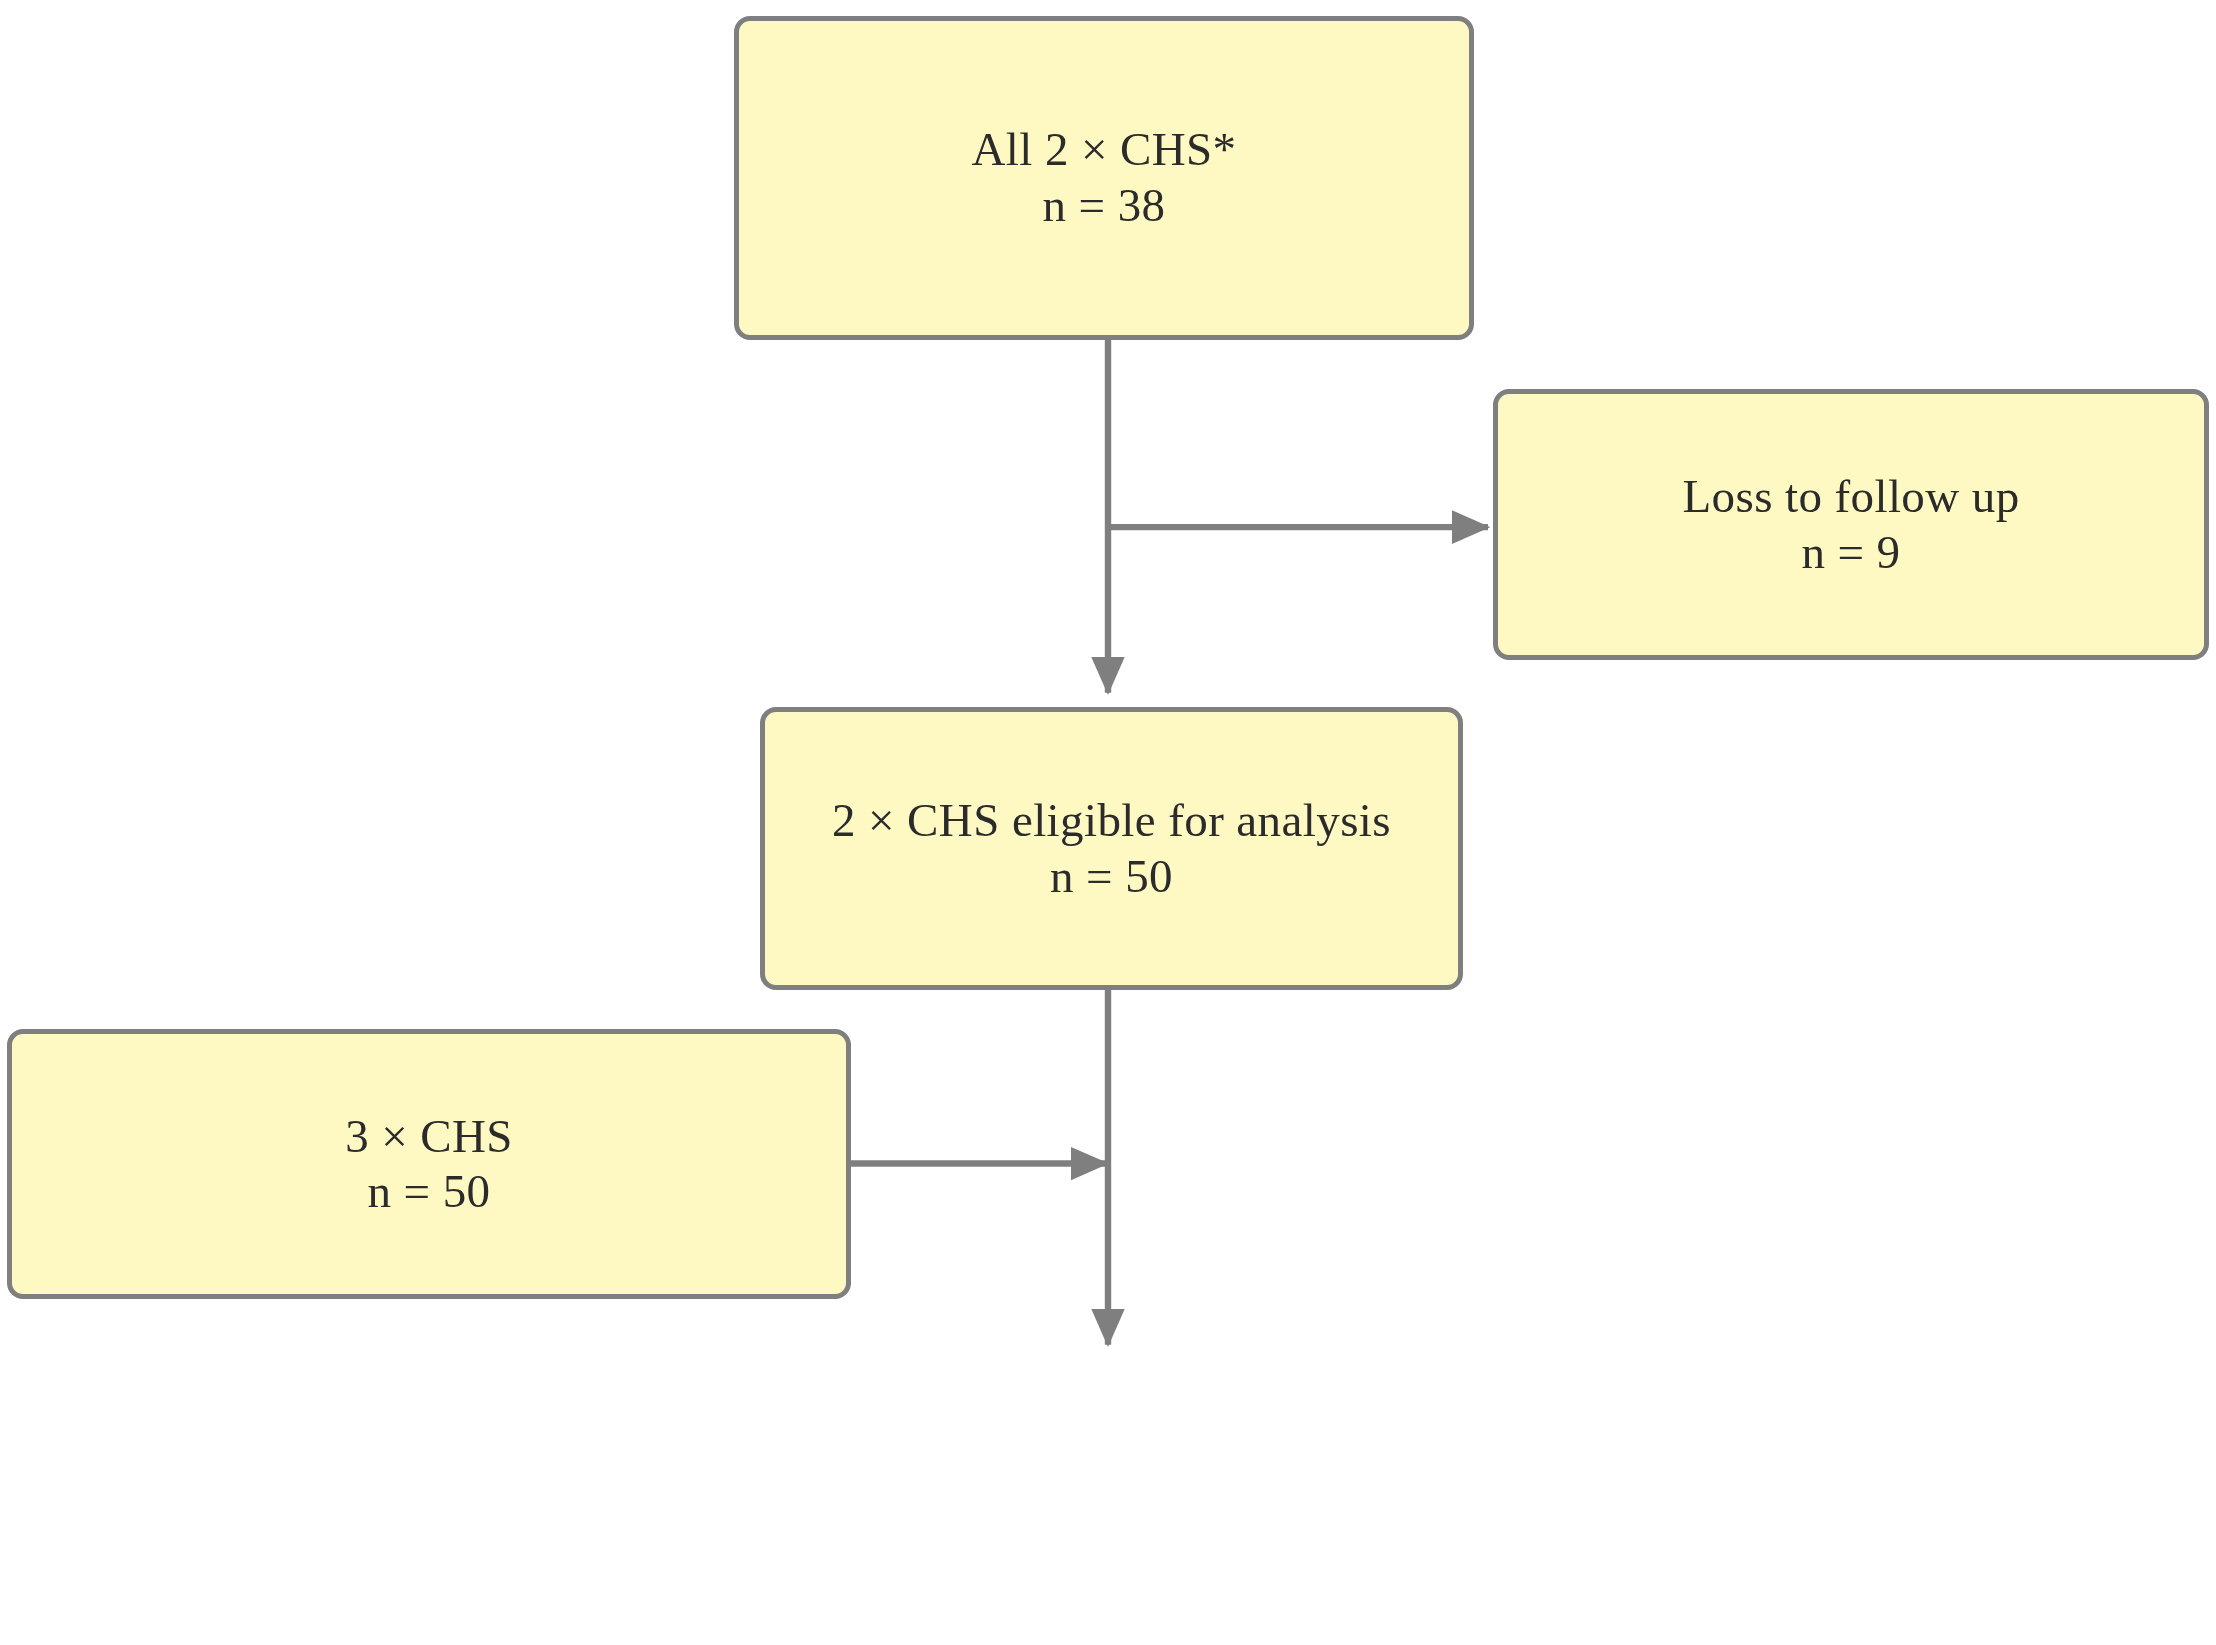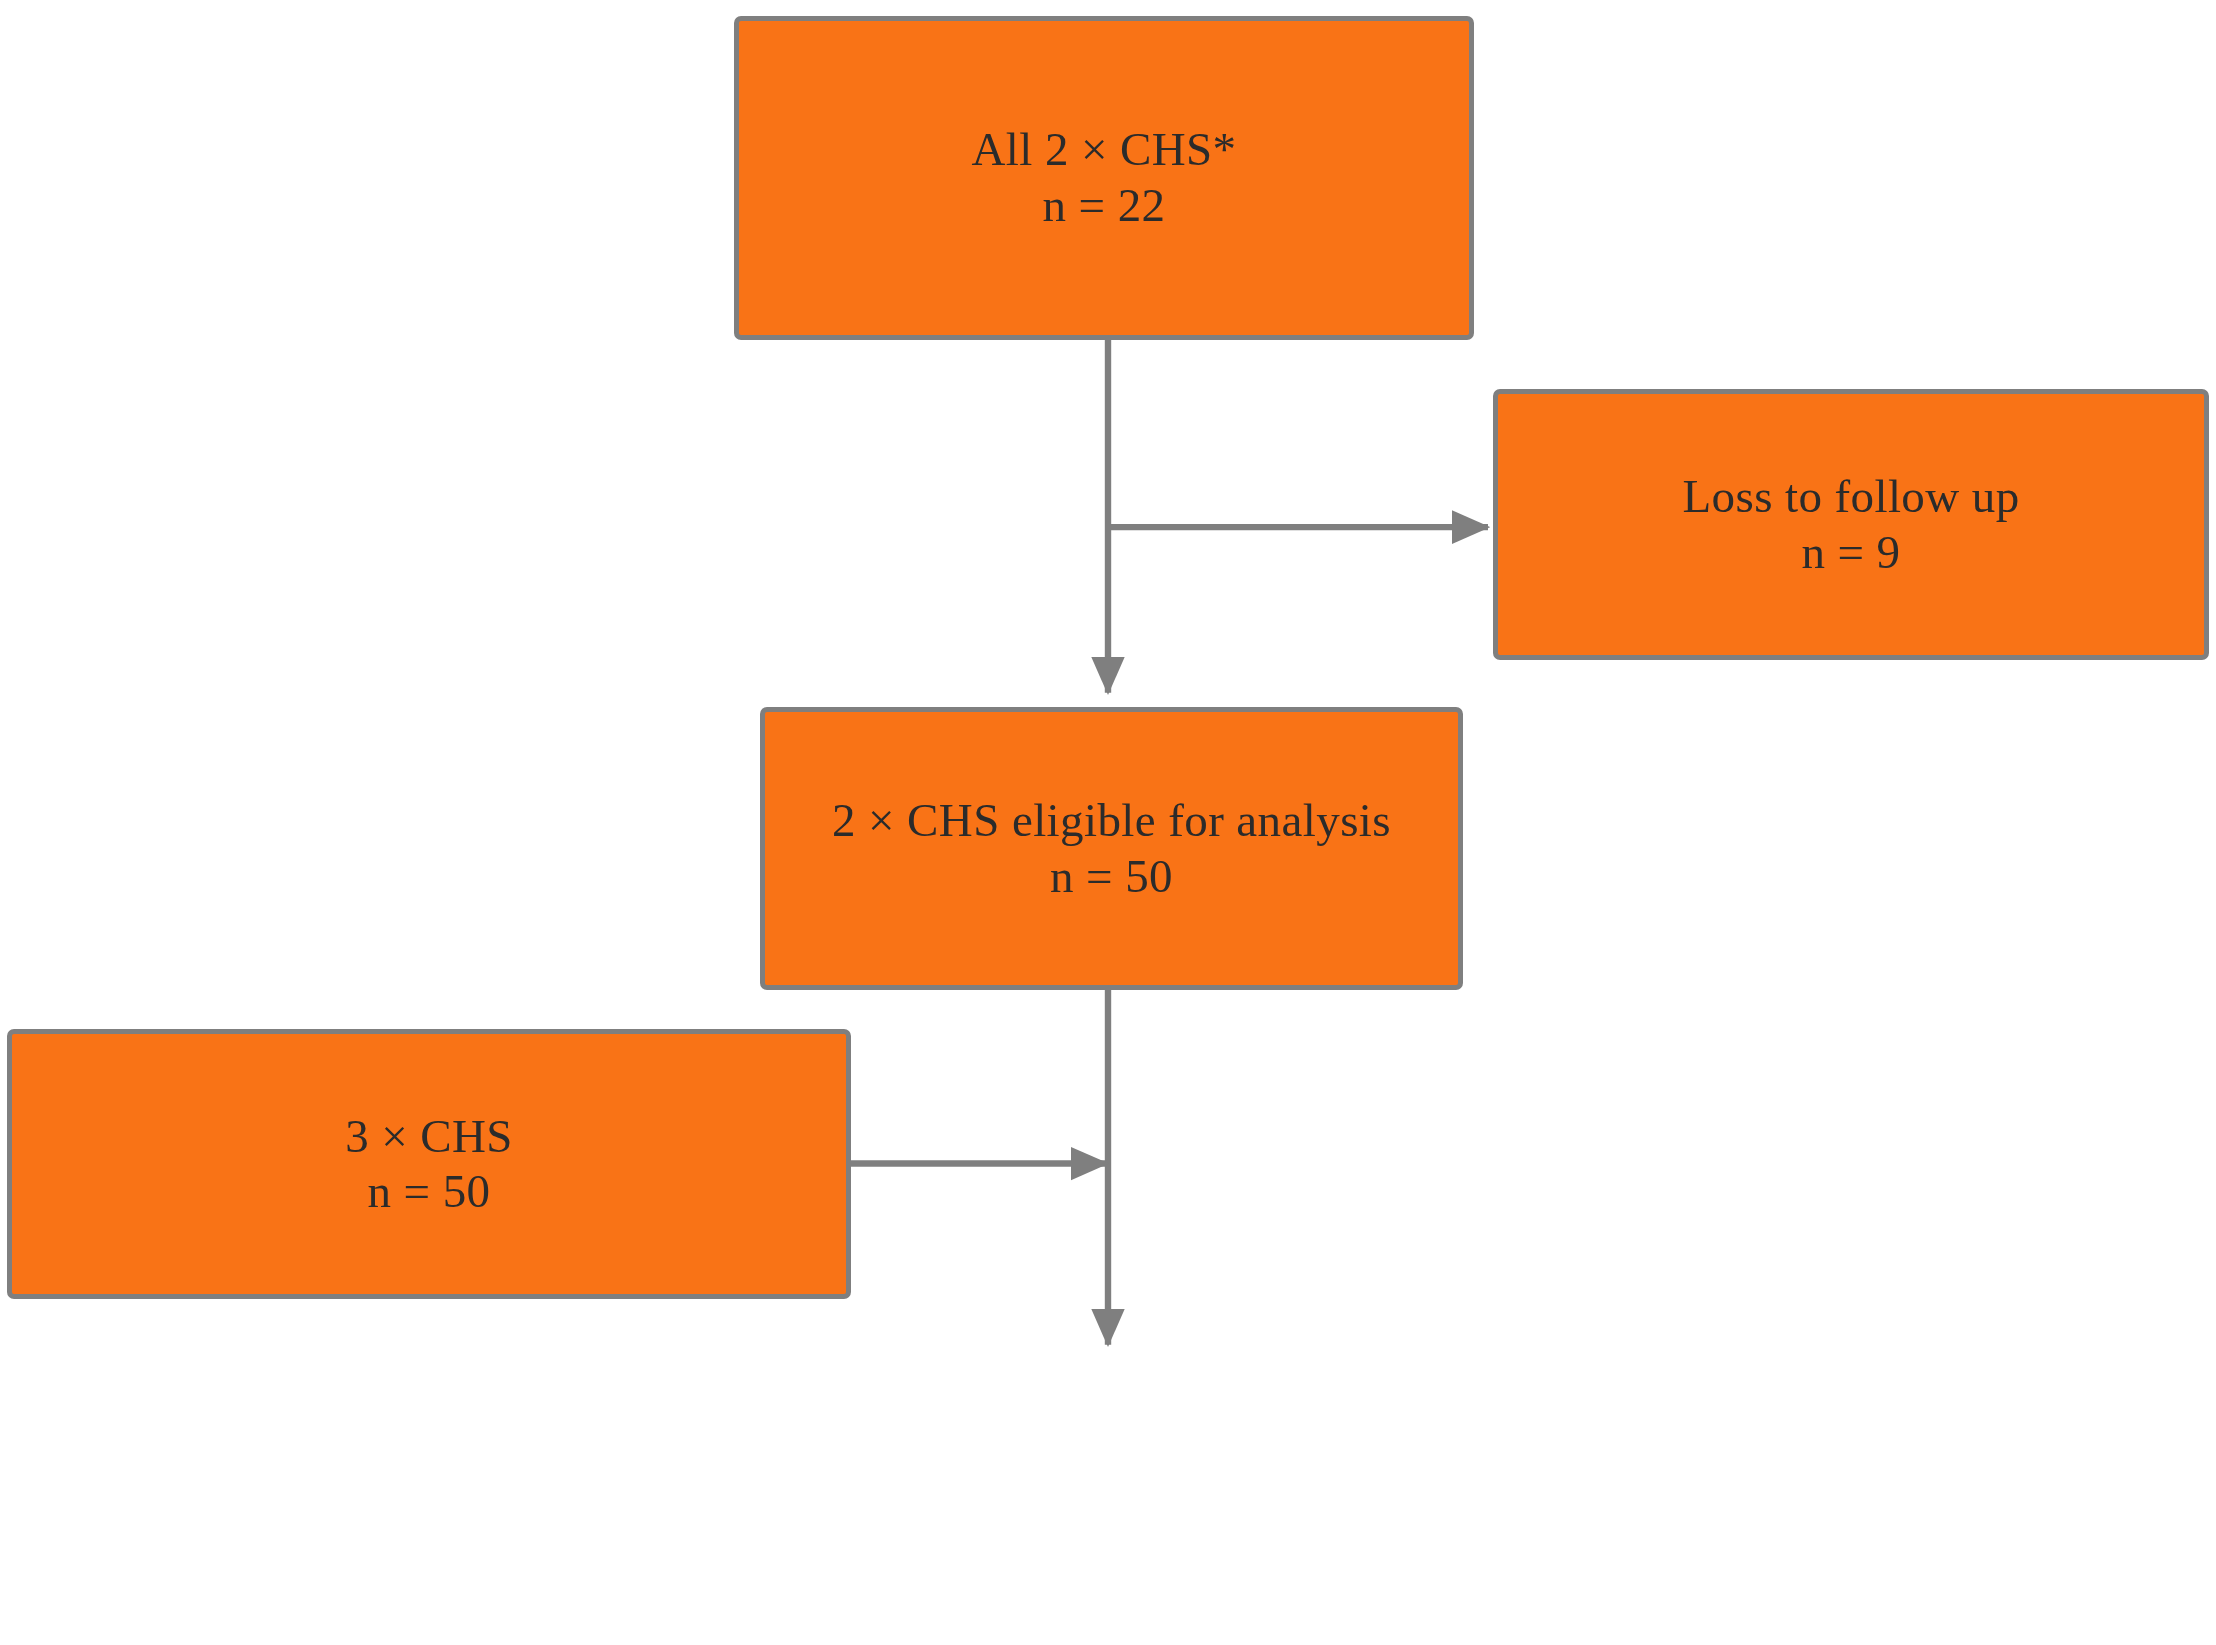--- a/index.html
+++ b/index.html
@@ -18,23 +18,23 @@
   .flow-svg {
     position: absolute;
     top: 0;
     left: 0;
     width: 2216px;
     height: 1646px;
   }
   .node {
     position: absolute;
     box-sizing: border-box;
-    background: #f97316;
+    background: #fef9c3;
     border: 5px solid #7f7f7f;
-    border-radius: 7px;
+    border-radius: 16px;
     display: flex;
     flex-direction: column;
     align-items: center;
     justify-content: center;
     text-align: center;
     color: #2b2b2b;
     z-index: 2;
   }
   .node .line {
     display: block;
@@ -73,21 +73,21 @@
 
     <line x1="1560" y1="742" x2="2095" y2="742" stroke="#7f7f7f" stroke-width="9" marker-end="url(#arrow-right)"></line>
 
     <line x1="1560" y1="1393" x2="1560" y2="1893" stroke="#7f7f7f" stroke-width="9" marker-end="url(#arrow-down)"></line>
 
     <line x1="1010" y1="1638" x2="1558" y2="1638" stroke="#7f7f7f" stroke-width="9" marker-end="url(#arrow-right)"></line>
   </svg>
 
   <div class="node" id="node-all-chs">
     <span class="line">All 2 × CHS*</span>
-    <span class="line">n = 22</span>
+    <span class="line">n = 38</span>
   </div>
 
   <div class="node" id="node-loss">
     <span class="line">Loss to follow up</span>
     <span class="line">n = 9</span>
   </div>
 
   <div class="node" id="node-eligible">
     <span class="line wrap">2 × CHS eligible for analysis</span>
     <span class="line">n = 50</span>

